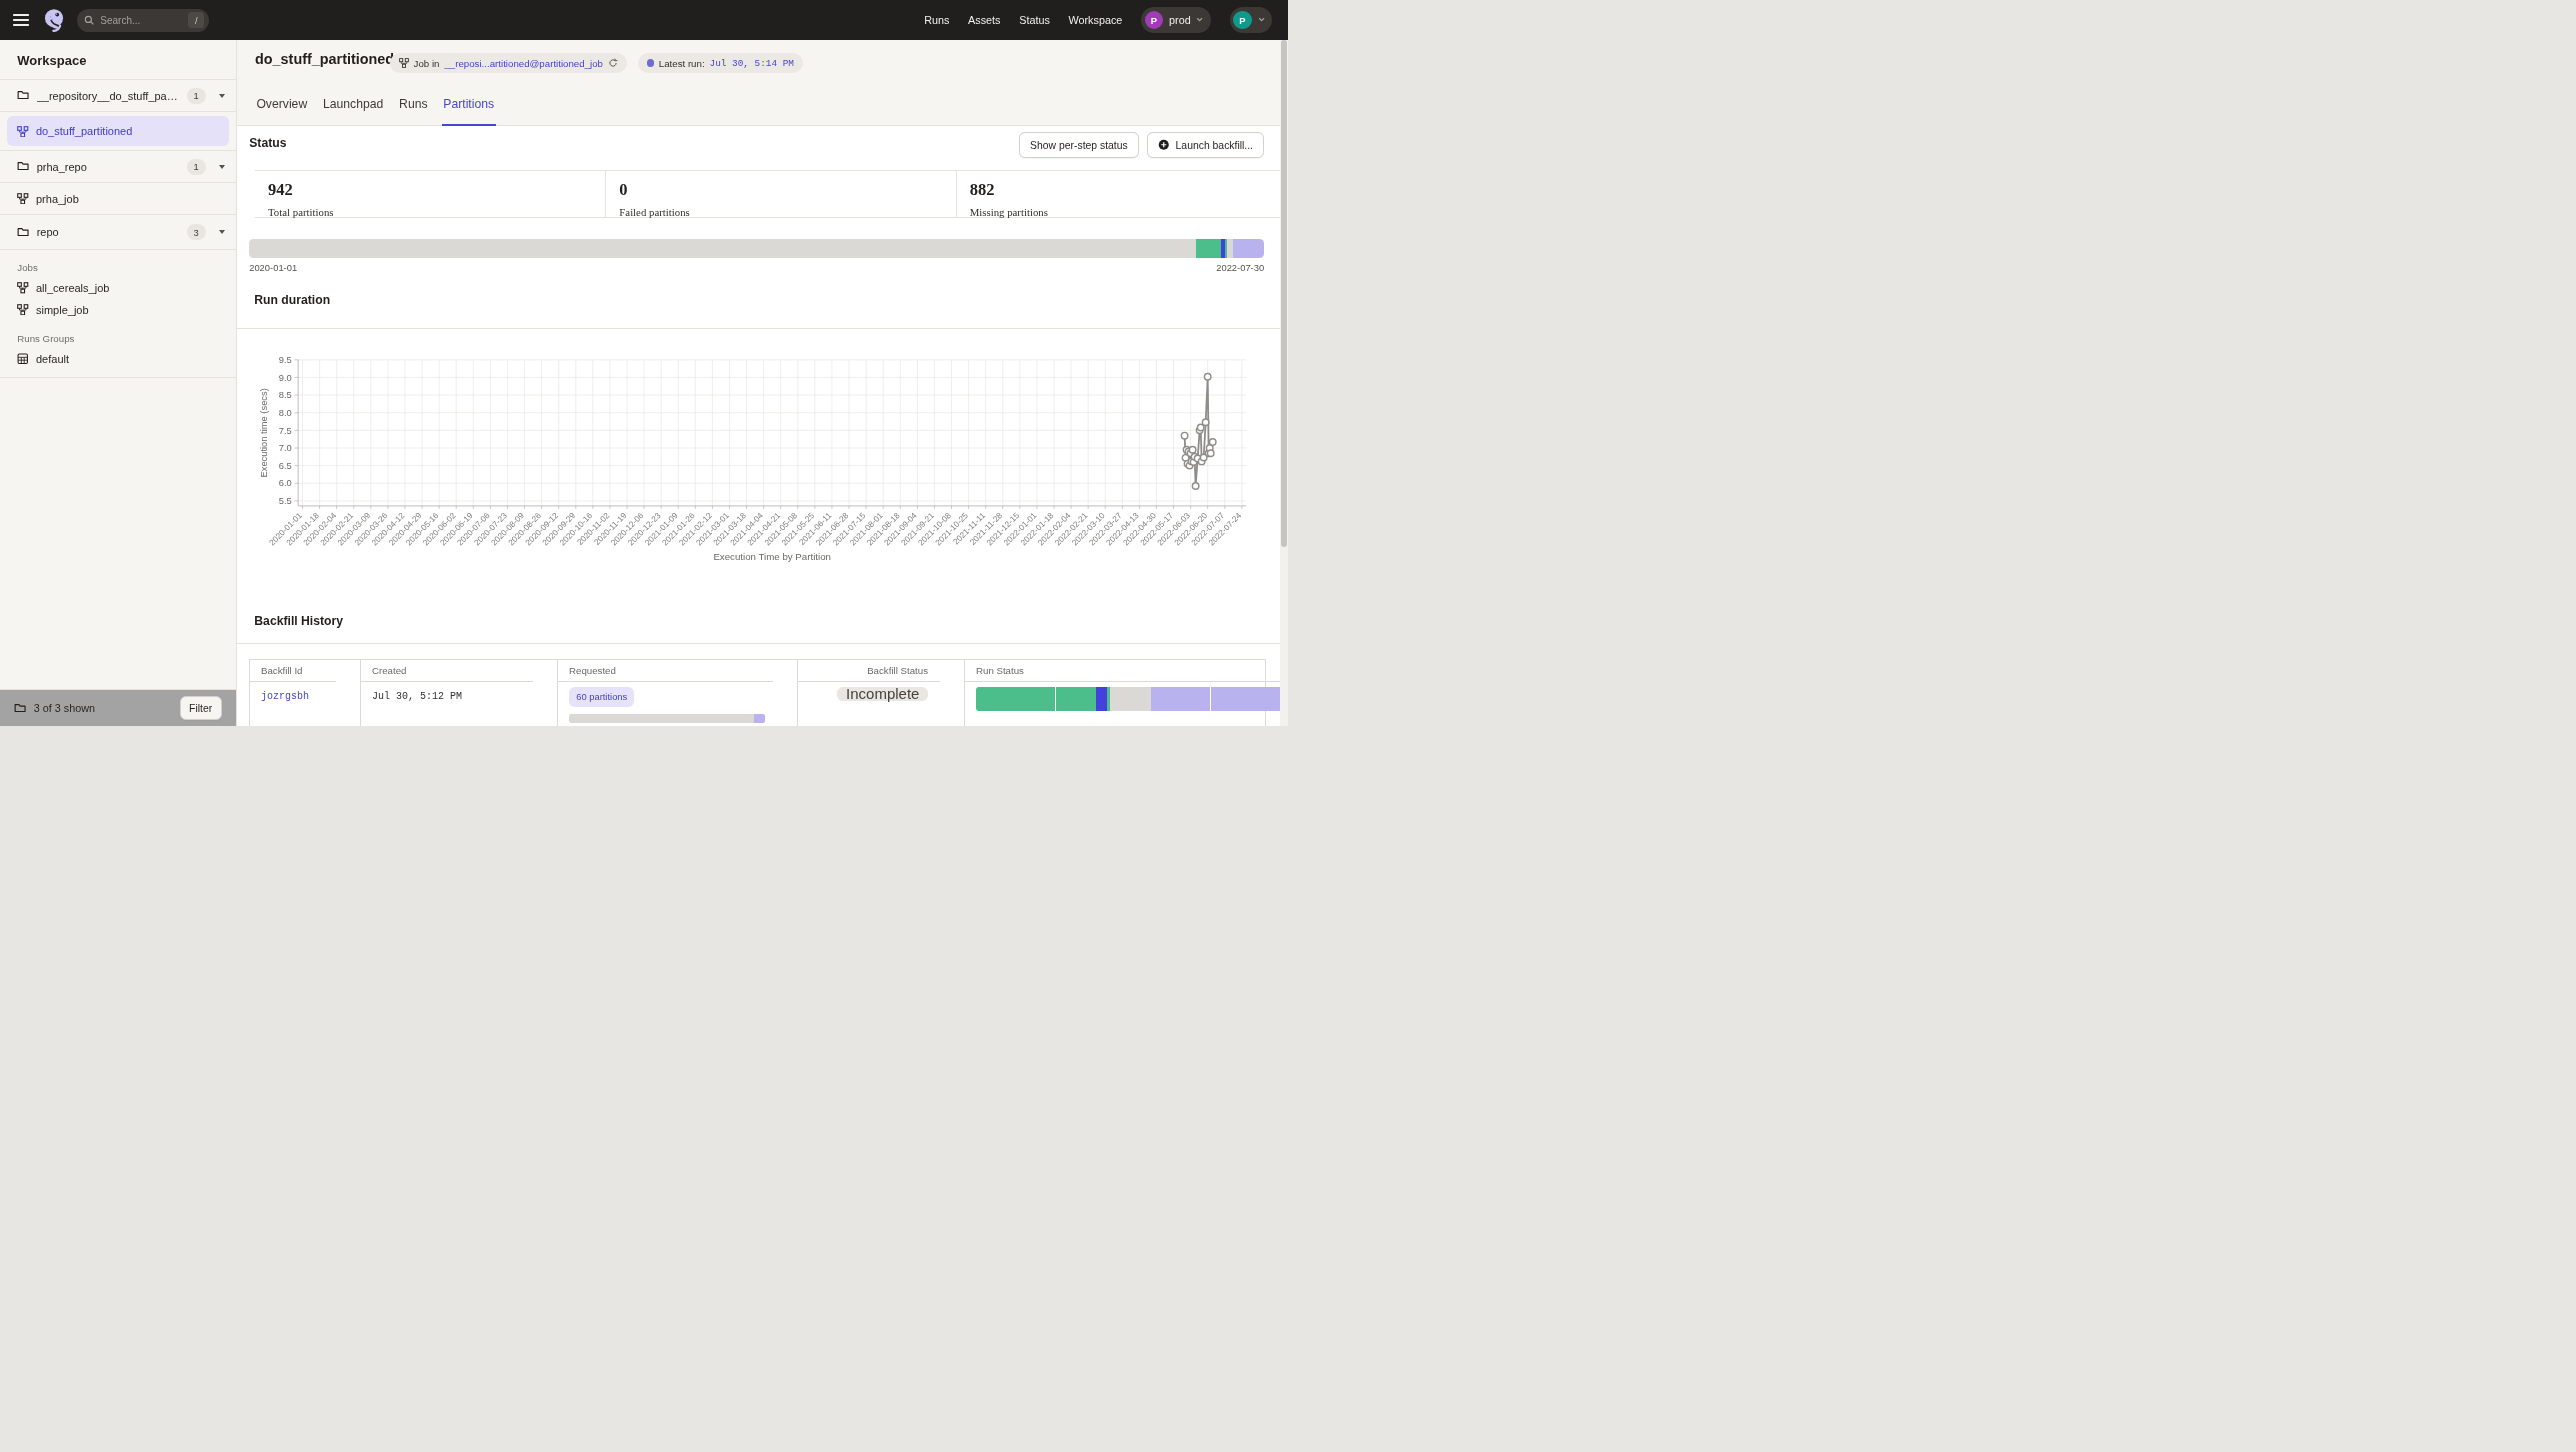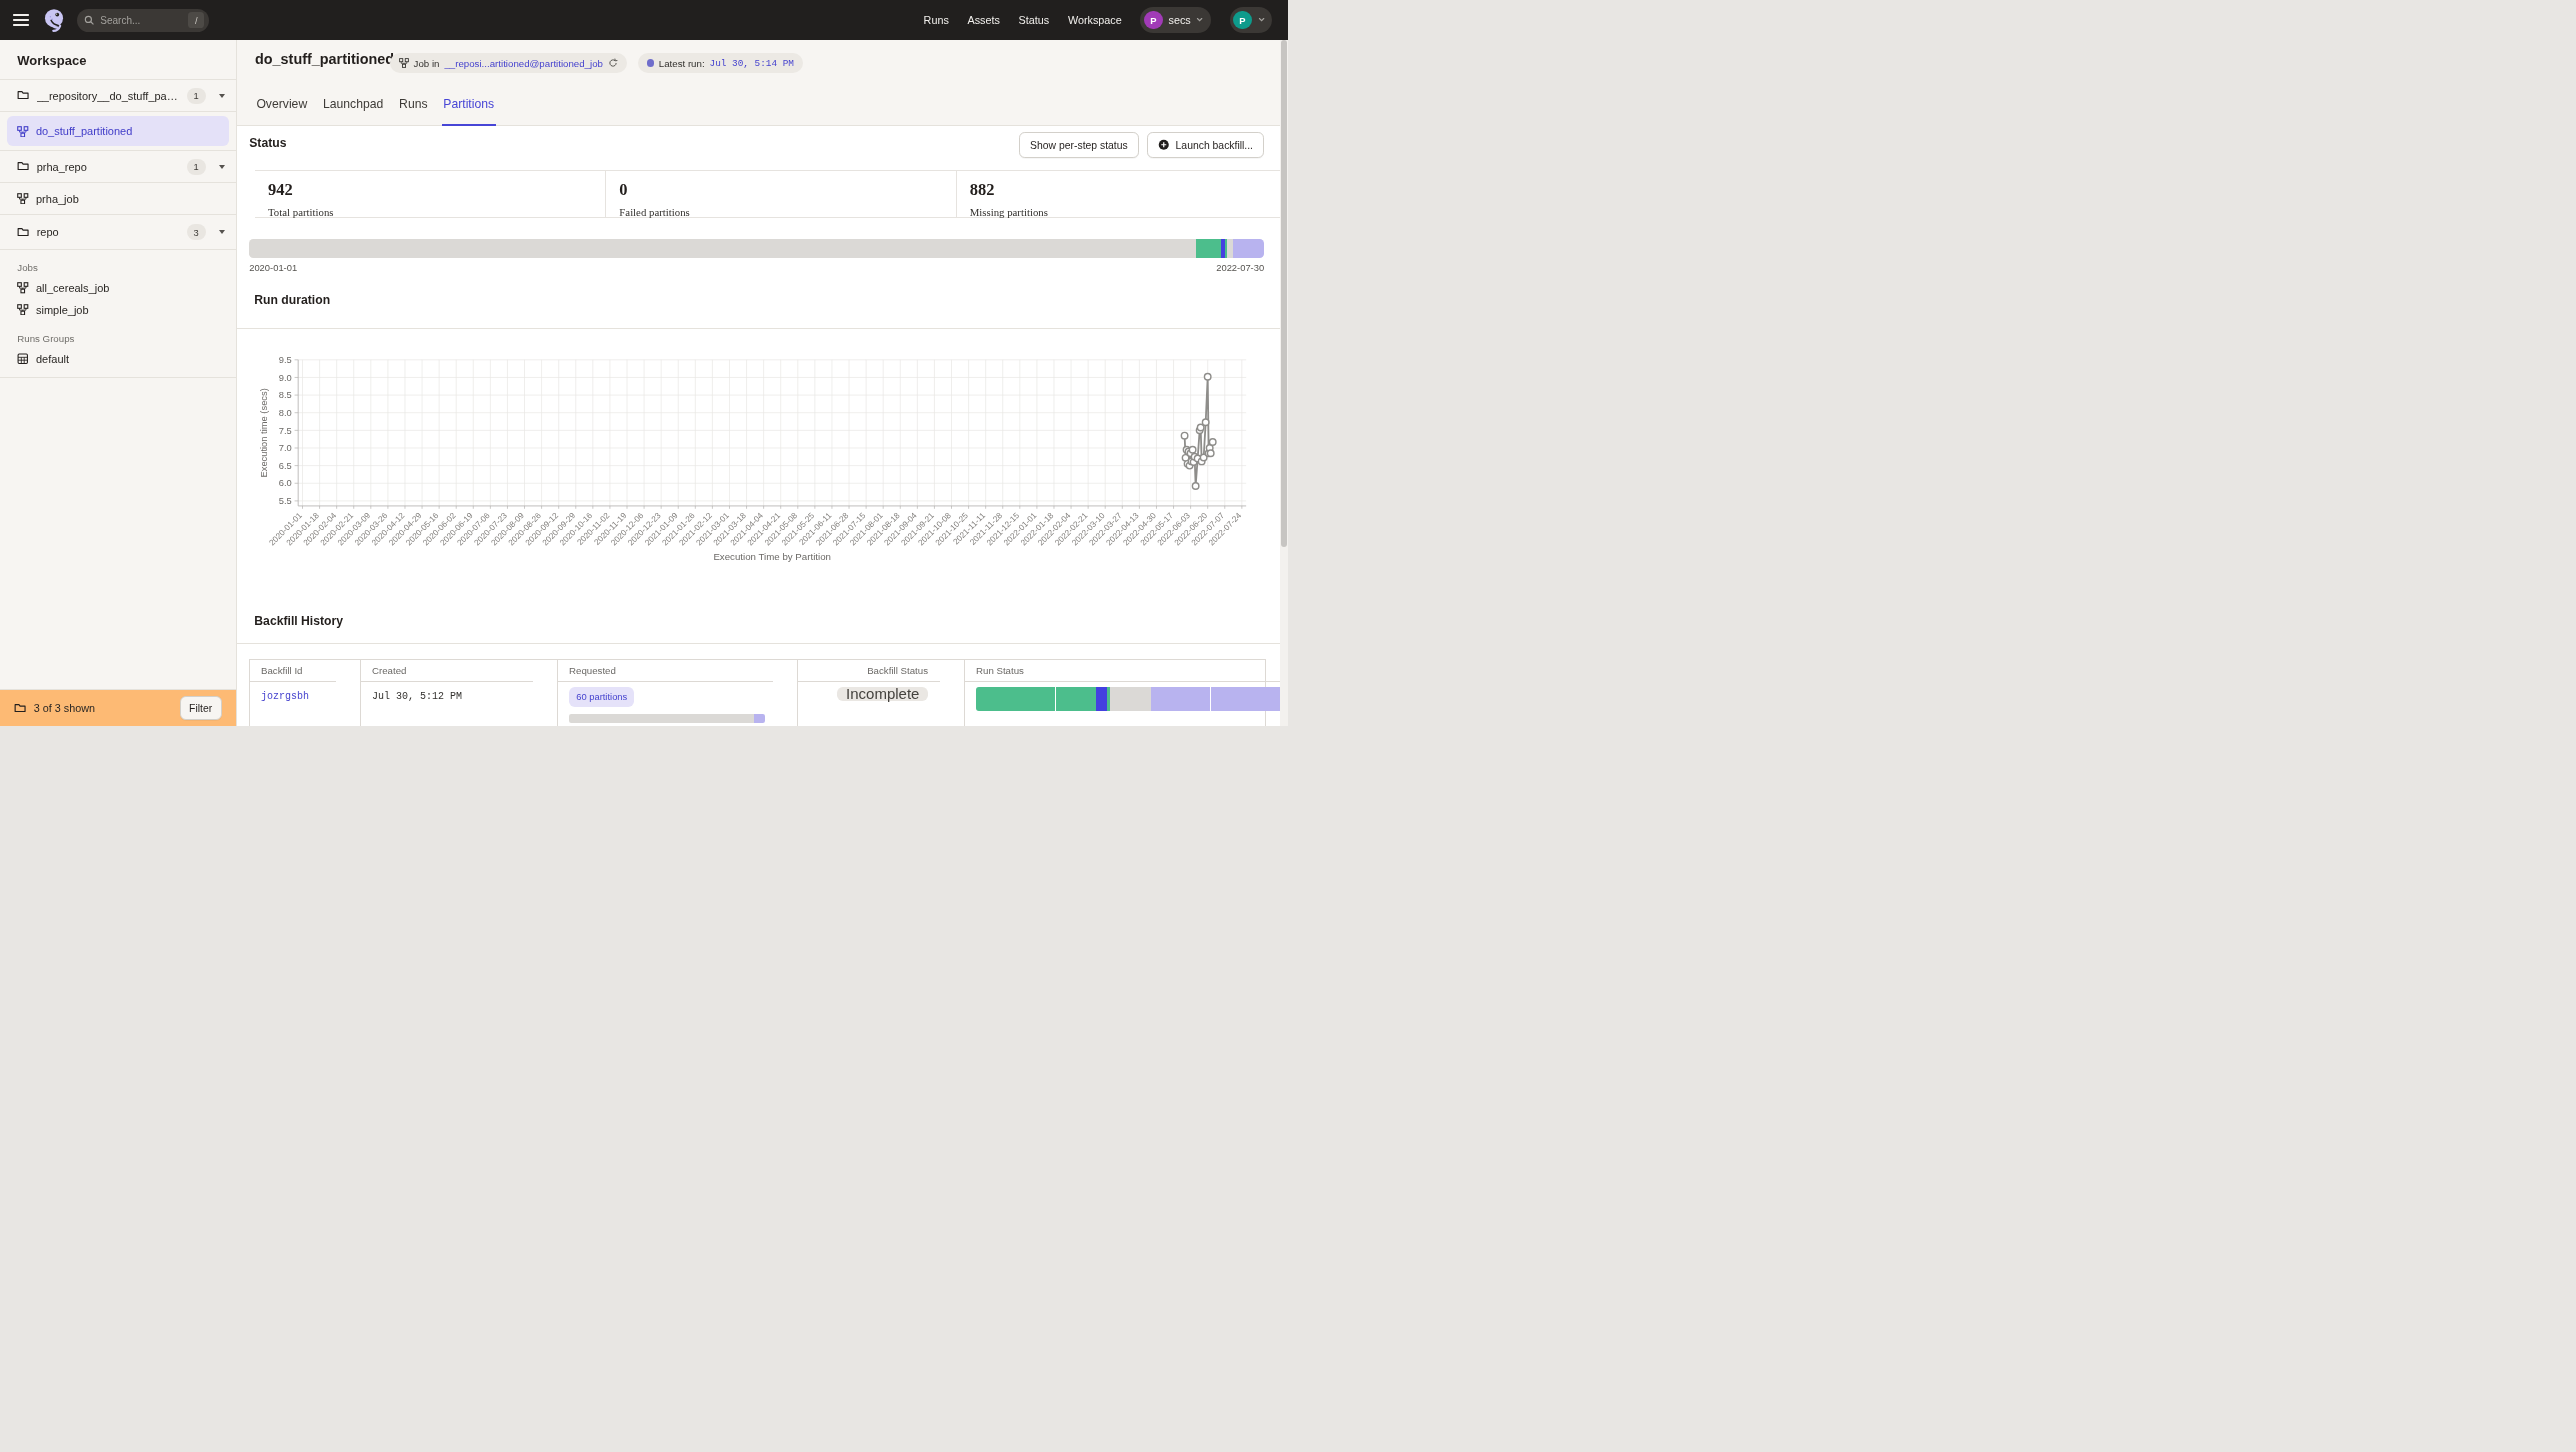--- a/index.html
+++ b/index.html
@@ -30,21 +30,21 @@
   .ws-badge { min-width:18.7px; height:16px; border-radius:8px; background:#E9E6E1; color:#3A3833; font-size:9.4px; display:flex; align-items:center; justify-content:center; padding:0 4.3px; }
   .ws-caret { width:0; height:0; border-left:3.6px solid transparent; border-right:3.6px solid transparent; border-top:4.3px solid #55524E; margin-left:5.8px; }
   .ws-selwrap { height:39px; border-bottom:0.7px solid #E5E2DC; padding:4.3px 7.2px; }
   .ws-selected { height:30px; background:#E4E1F8; border-radius:5.8px; display:flex; align-items:center; gap:7.2px; padding:0 10px; cursor:pointer; }
   .ws-selected .lbl { font-size:11px; color:#403CC8; font-weight:500; }
   .side-sec { padding-top:8.6px; }
   .side-head { padding:0 17.3px; height:18.7px; font-size:9.7px; color:#706E6A; display:flex; align-items:center; }
   .side-item { height:21.6px; padding:0 17.3px; display:flex; align-items:center; gap:7.2px; cursor:pointer; }
   .side-item .lbl { font-size:11px; color:#2A2724; }
   .side-end { border-bottom:0.7px solid #E5E2DC; height:8.6px; }
-  .side-footer { position:absolute; bottom:0; left:0; width:100%; height:37px; border-top:0.7px solid #E5E2DC; display:flex; align-items:center; padding:0 14.4px; background:#fdba74; }
+  .side-footer { position:absolute; bottom:0; left:0; width:100%; height:37px; border-top:0.7px solid #E5E2DC; display:flex; align-items:center; padding:0 14.4px; background:#a3a3a3; }
   .side-footer .cnt { margin-left:7.2px; font-size:10.8px; color:#2A2724; flex:1; }
   .btn { background:#fff; border:0.7px solid #D3D0CA; border-radius:5.8px; font-size:10.4px; color:#231F1D; display:flex; align-items:center; justify-content:center; cursor:pointer; box-shadow:0 0.7px 0.7px rgba(0,0,0,0.04); font-family:inherit; }
   .filter-btn { width:42px; height:24.5px; background:#F7F5F2; }
 
   
   #main { position:absolute; left:237px; top:40px; width:1051px; height:686px; background:#fff; }
   .mhead { position:absolute; left:0; top:0; width:100%; height:86px; background:#F7F5F2; border-bottom:0.7px solid #E5E2DC; }
   .mtitle { position:absolute; left:18px; top:10.8px; font-size:14.4px; font-weight:700; color:#231F1D; }
   .chips { position:absolute; left:153px; top:13px; display:flex; gap:11.5px;align-items:center; }
   .chip { height:20px; background:#ECE9E4; border-radius:10px; display:flex; align-items:center; gap:5px; padding:0 8.6px; font-size:9.7px; color:#33312E; }
@@ -127,21 +127,21 @@
     </div>
     <nav class="nav-right">
       <span id="nav-links-holder" style="display:flex;gap:18.7px;">
           <span class="nav-link">Runs</span>
           <span class="nav-link">Assets</span>
           <span class="nav-link">Status</span>
           <span class="nav-link">Workspace</span>
         </span>
       <div class="nav-pill">
         <span class="avatar" id="dep-avatar" style="background: rgb(161, 59, 183);">P</span>
-        <span class="lbl">secs</span>
+        <span class="lbl">prod</span>
         <svg class="chev" viewBox="0 0 10 10">
             <path d="M2 3.5 L5 6.5 L8 3.5" stroke="#A3A19D" stroke-width="1.6" fill="none" stroke-linecap="round"></path>
           </svg>
       </div>
       <div class="nav-pill">
         <span class="avatar" id="user-avatar" style="background: rgb(14, 155, 140);">P</span>
         <svg class="chev" viewBox="0 0 10 10">
             <path d="M2 3.5 L5 6.5 L8 3.5" stroke="#A3A19D" stroke-width="1.6" fill="none" stroke-linecap="round"></path>
           </svg>
       </div>

